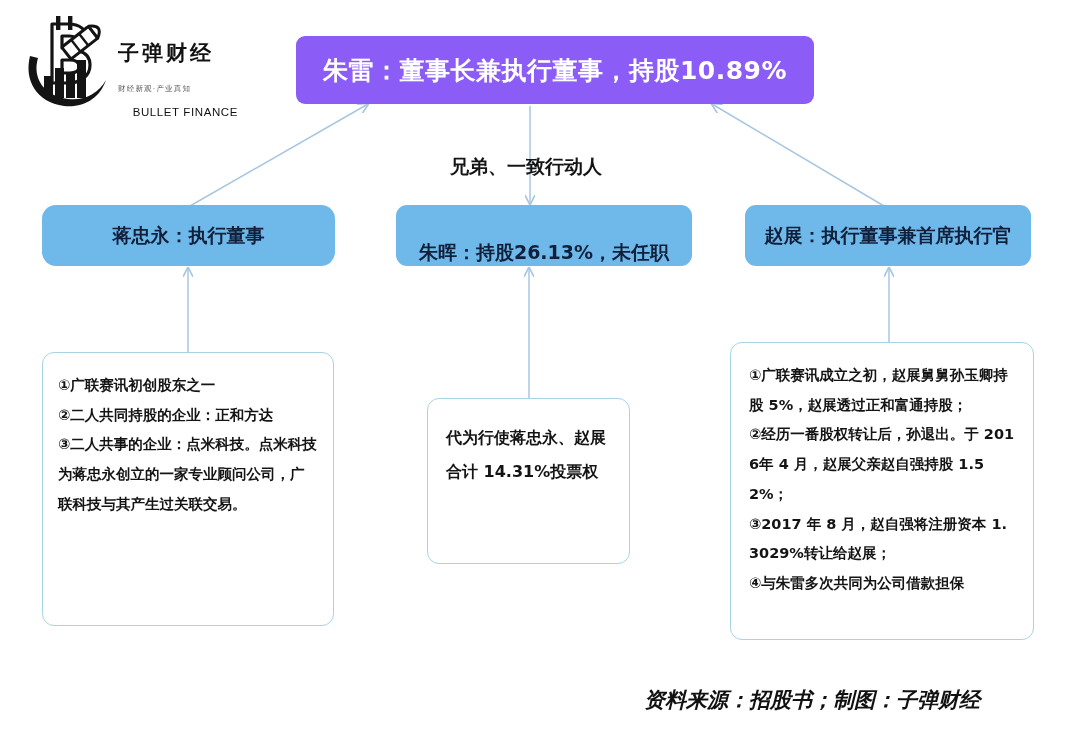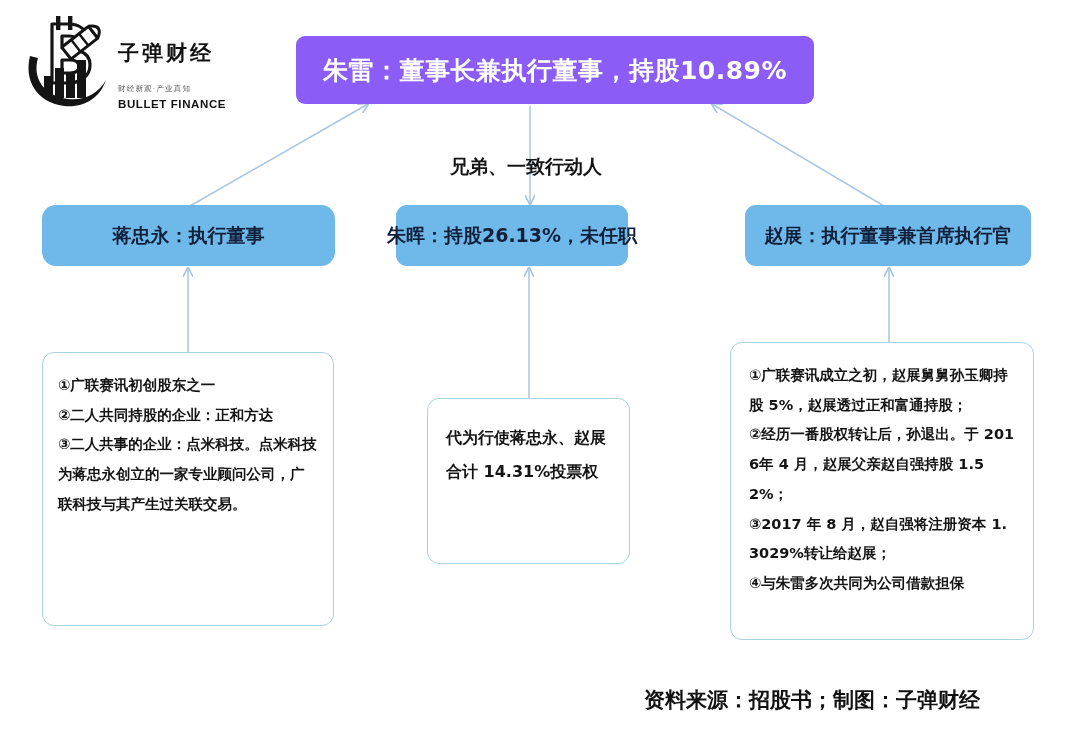--- a/index.html
+++ b/index.html
@@ -53,25 +53,26 @@
     font-family: "DejaVu Sans", "Liberation Sans", sans-serif;
     font-size: 7.5px;
     color: #555555;
     letter-spacing: 1.2px;
     margin-top: 20px;
     white-space: nowrap;
   }
   .logo-en {
     font-family: "Liberation Sans", sans-serif;
     font-size: 11.5px;
-    font-weight: 700;
+    font-weight: 400;
     letter-spacing: 0.6px;
     color: #111111;
-    margin-top: 4px;
-    white-space: nowrap;
+    margin-top: 12px;
+    white-space: nowrap;
+    text-align: right;
   }
 
   
   .box {
     position: absolute;
     box-sizing: border-box;
     display: flex;
     align-items: center;
     justify-content: center;
   }
@@ -212,21 +213,21 @@
   <div class="box box-top" style="left:296px; top:36px; width:518px; height:68px;">
     <span class="box-label">朱雷：董事长兼执行董事，持股10.89%</span>
   </div>
 
   <div class="conn-label" style="left:450px; top:154px;">兄弟、一致行动人</div>
 
   <div class="box box-mid" style="left:42px; top:205px; width:293px; height:61px;border-radius:14px;">
     <span class="box-label">蒋忠永：执行董事</span>
   </div>
 
-  <div class="box box-mid" style="left:396px; top:205px; width:232px; height:61px;">
+  <div class="box box-mid" style="left:396px; top:205px; width:296px; height:61px;align-items:flex-end;">
     <span class="box-label">朱晖：持股26.13%，未任职</span>
   </div>
 
   <div class="box box-mid" style="left:745px; top:205px; width:286px; height:61px;">
     <span class="box-label">赵展：执行董事兼首席执行官</span>
   </div>
 
   <div class="box box-note" style="left:42px; top:352px; width:292px; height:274px;padding-left:15px;">
     <div class="note-text">①广联赛讯初创股东之一
 ②二人共同持股的企业：正和方达
@@ -237,15 +238,15 @@
     <div class="note-text loose">代为行使蒋忠永、赵展合计 14.31%投票权</div>
   </div>
 
   <div class="box box-note" style="left:730px; top:342px; width:304px; height:298px;">
     <div class="note-text">①广联赛讯成立之初，赵展舅舅孙玉卿持股 5%，赵展透过正和富通持股；
 ②经历一番股权转让后，孙退出。于 2016年 4 月，赵展父亲赵自强持股 1.52%；
 ③2017 年 8 月，赵自强将注册资本 1.3029%转让给赵展；
 ④与朱雷多次共同为公司借款担保</div>
   </div>
 
-  <div class="footer" style="left:644px; top:686px;">资料来源：招股书；制图：子弹财经</div>
+  <div class="footer" style="left:644px; top:686px;font-style:italic;">资料来源：招股书；制图：子弹财经</div>
 
 </div>
 
 </body></html>

